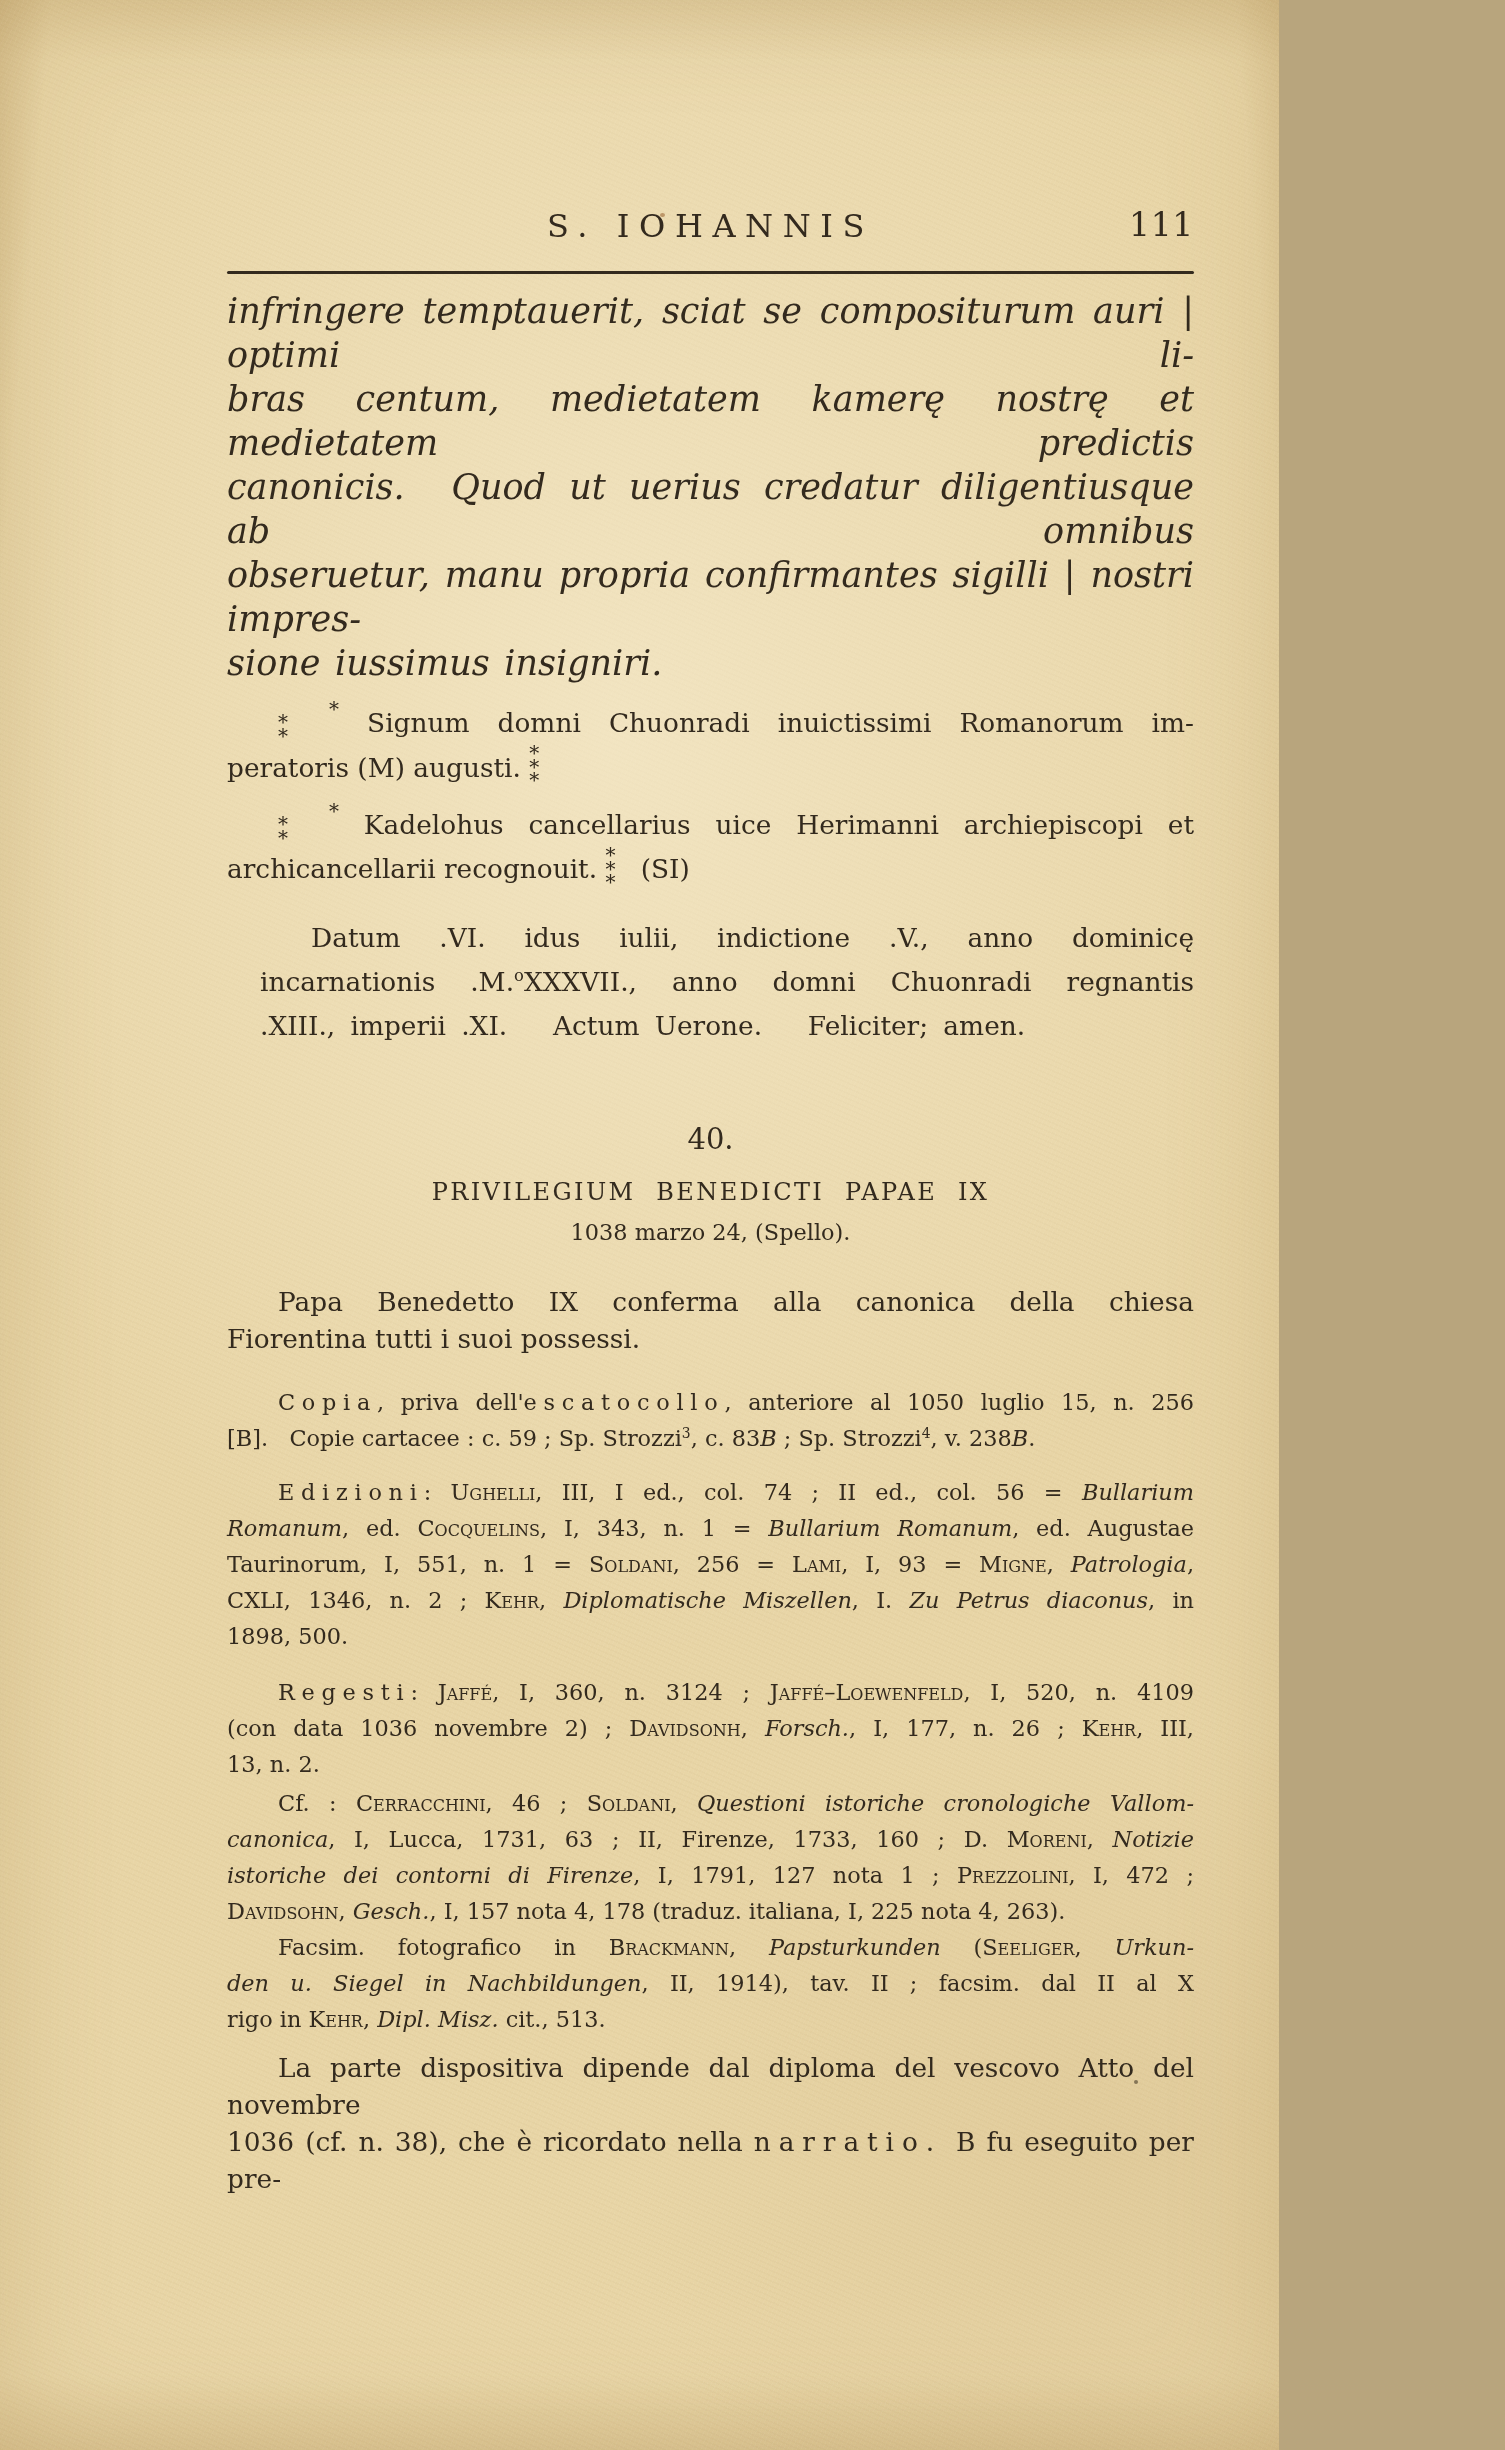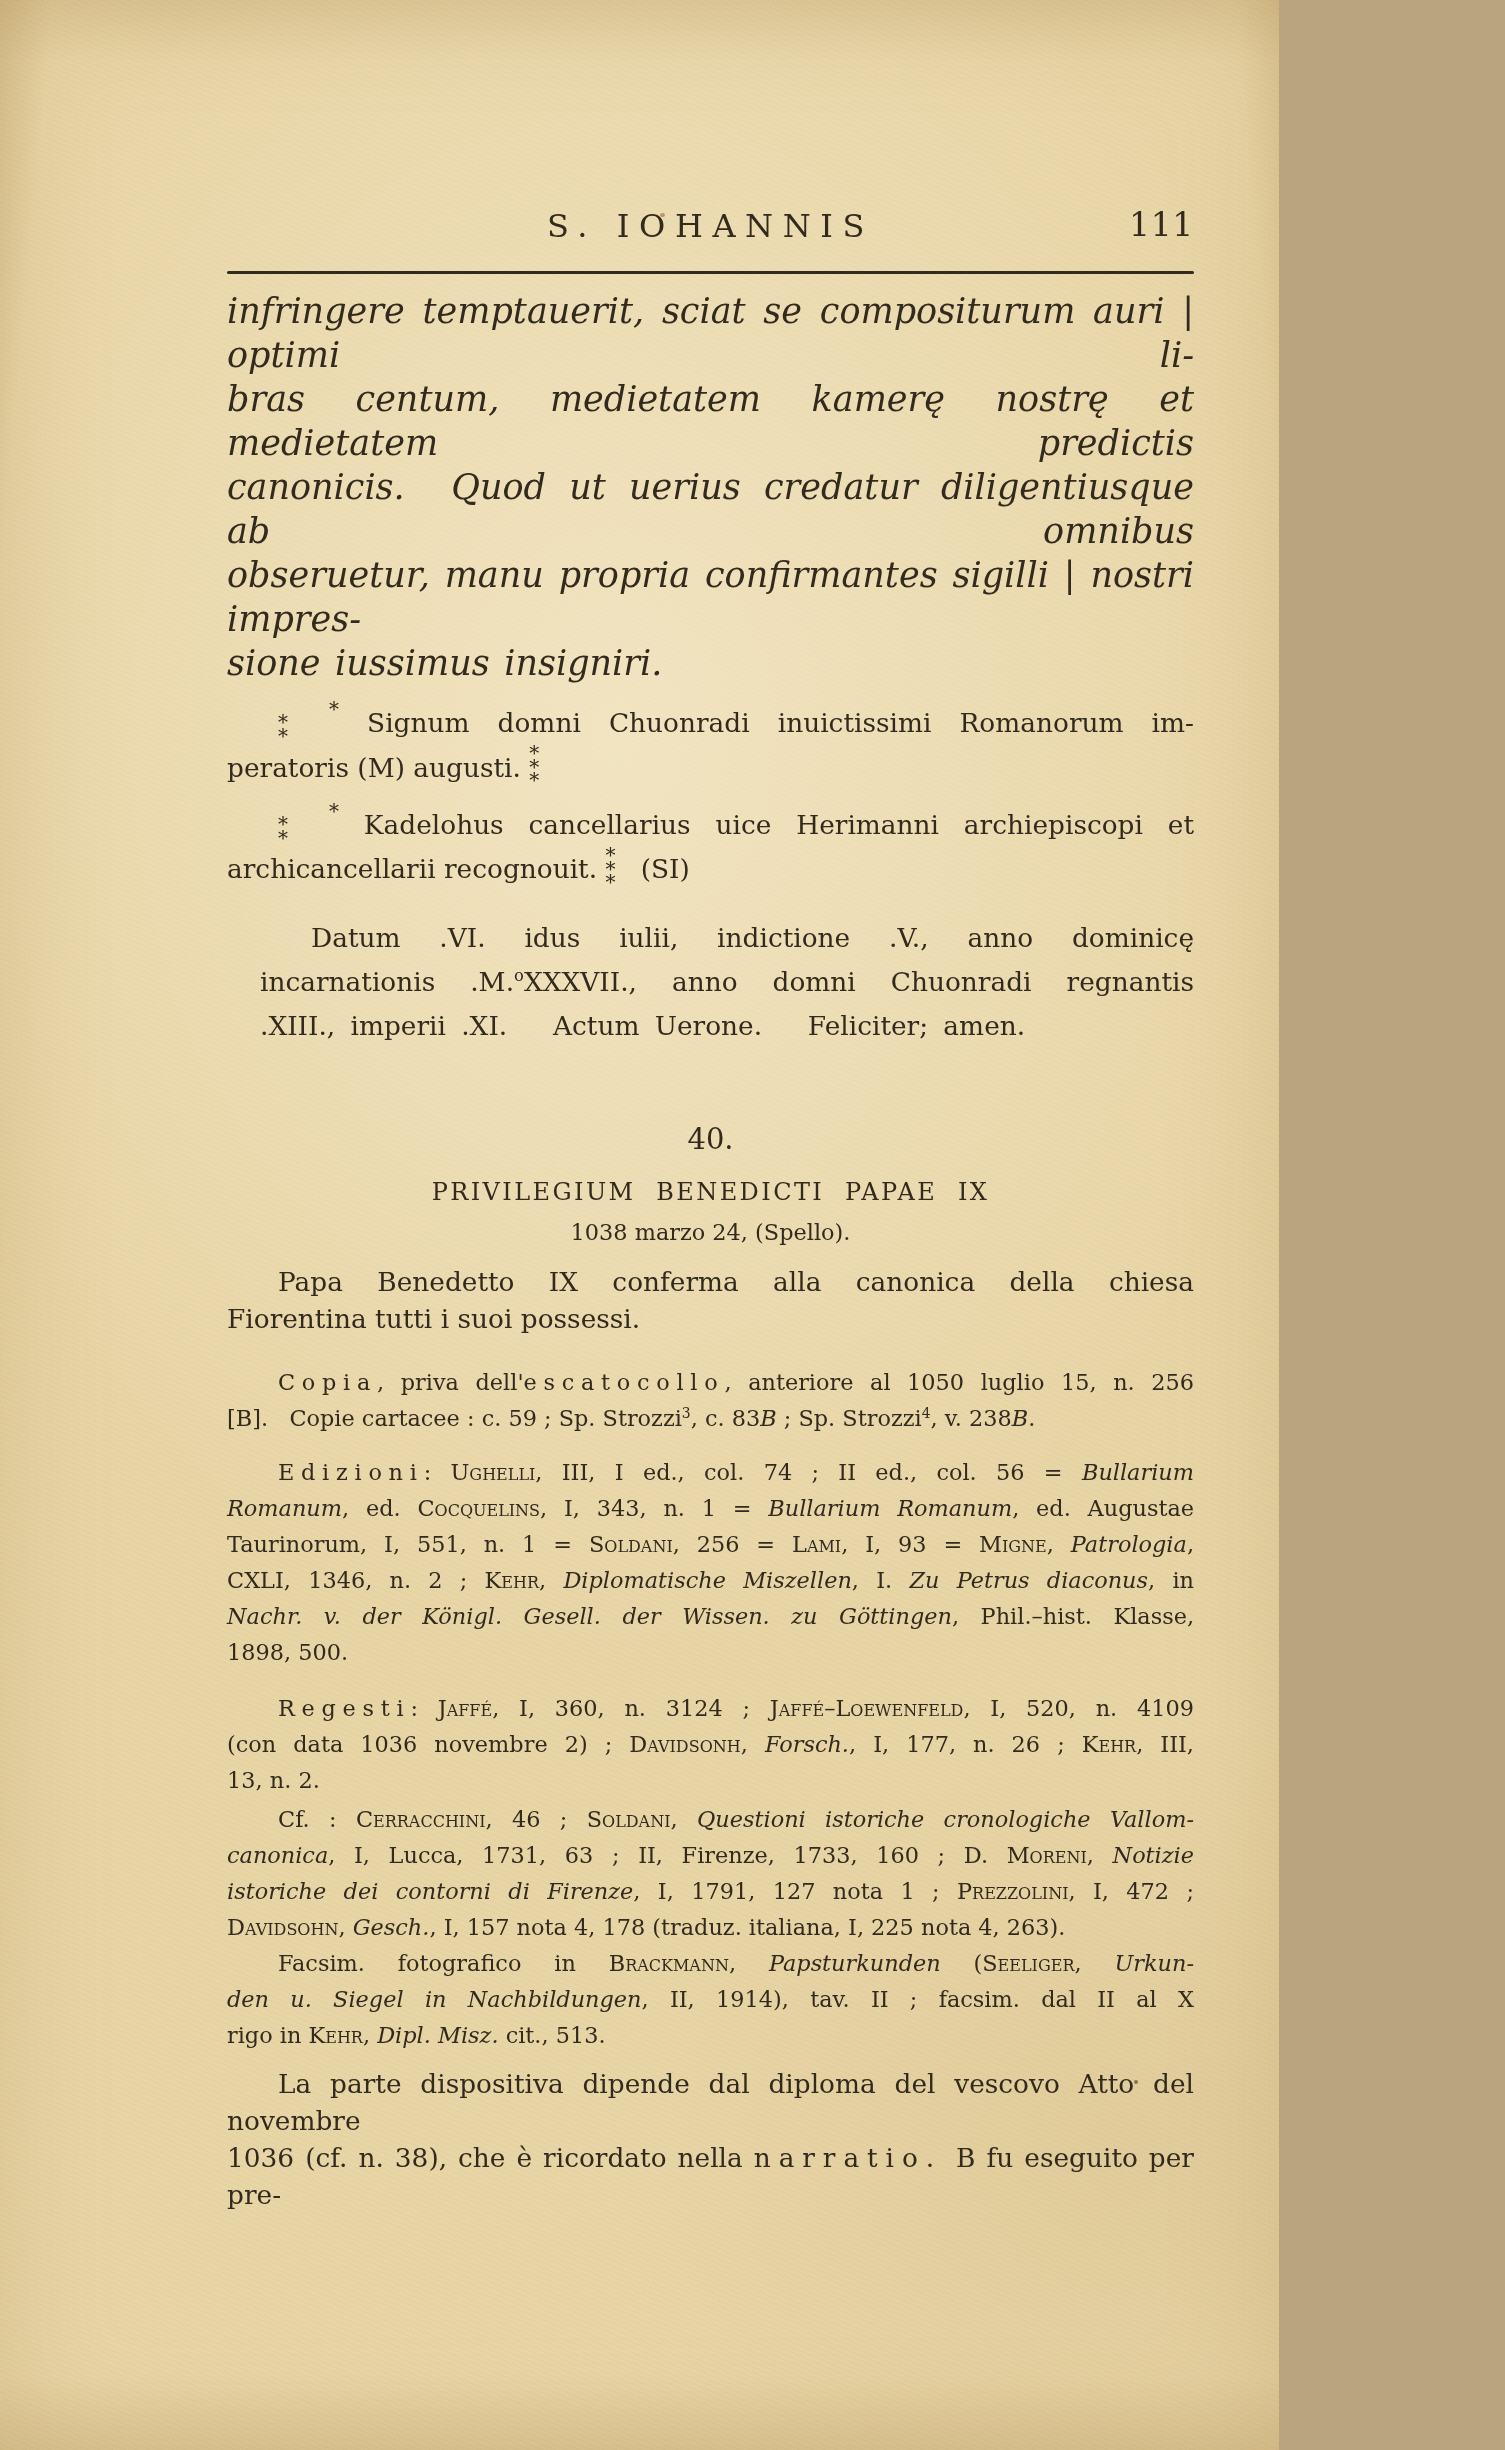--- a/index.html
+++ b/index.html
@@ -39,21 +39,21 @@
   .p-app{font-size:22.4px;line-height:36px;}
   .ind .line:first-child{text-indent:51px;}
   .wide{word-spacing:.26em;margin-left:33px;}
   .p-num{font-size:29px;line-height:35px;margin-top:74px;}
   .p-title{font-size:24px;line-height:32px;letter-spacing:.10em;word-spacing:.45em;margin-top:19px;}
   .p-date{font-size:22.4px;line-height:30px;margin-top:9.6px;}
 
   [data-name="para-signum-imperator"]{margin-top:16px;}
   [data-name="para-signum-chancellor"]{margin-top:13px;}
   [data-name="para-datum"]{margin-top:24px;}
-  [data-name="para-summary"]{margin-top:16px;}
+  [data-name="para-summary"]{margin-top:36px;}
   [data-name="para-tradition"]{margin-top:26.4px;}
   [data-name="para-editions"]{margin-top:18.4px;}
   [data-name="para-regesta"]{margin-top:20px;}
   [data-name="para-cf"]{margin-top:3.2px;}
   [data-name="para-facsimile"]{margin-top:0;}
   [data-name="para-commentary"]{margin-top:12px;}
 
   .sc{font-variant:small-caps;}
   .i{font-style:italic;}
   .sp{letter-spacing:.30em;}
@@ -118,21 +118,20 @@
         </div>
         <div class="para p-app ind" data-name="para-tradition">
           <div class="line"><span class="sp" data-name="text-segment">Copia</span><span data-name="text-segment">, priva dell'</span><span class="sp" data-name="text-segment">escatocollo</span><span data-name="text-segment">, anteriore al 1050 luglio 15, n. 256</span></div>
           <div class="line"><span data-name="text-segment">[B].   Copie cartacee : c. 59 ; Sp. Strozzi</span><span class="sup" data-name="text-segment">3</span><span data-name="text-segment">, c. 83</span><span class="i" data-name="text-segment">B</span><span data-name="text-segment"> ; Sp. Strozzi</span><span class="sup" data-name="text-segment">4</span><span data-name="text-segment">, v. 238</span><span class="i" data-name="text-segment">B</span><span data-name="text-segment">.</span></div>
         </div>
         <div class="para p-app ind" data-name="para-editions">
           <div class="line"><span class="sp" data-name="text-segment">Edizioni</span><span data-name="text-segment">: </span><span class="sc" data-name="text-segment">Ughelli</span><span data-name="text-segment">, III, I ed., col. 74 ; II ed., col. 56 = </span><span class="i" data-name="text-segment">Bullarium</span></div>
           <div class="line"><span class="i" data-name="text-segment">Romanum</span><span data-name="text-segment">, ed. </span><span class="sc" data-name="text-segment">Cocquelins</span><span data-name="text-segment">, I, 343, n. 1 = </span><span class="i" data-name="text-segment">Bullarium Romanum</span><span data-name="text-segment">, ed. Augustae</span></div>
           <div class="line"><span data-name="text-segment">Taurinorum, I, 551, n. 1 = </span><span class="sc" data-name="text-segment">Soldani</span><span data-name="text-segment">, 256 = </span><span class="sc" data-name="text-segment">Lami</span><span data-name="text-segment">, I, 93 = </span><span class="sc" data-name="text-segment">Migne</span><span data-name="text-segment">, </span><span class="i" data-name="text-segment">Patrologia</span><span data-name="text-segment">,</span></div>
           <div class="line"><span data-name="text-segment">CXLI, 1346, n. 2 ; </span><span class="sc" data-name="text-segment">Kehr</span><span data-name="text-segment">, </span><span class="i" data-name="text-segment">Diplomatische Miszellen</span><span data-name="text-segment">, I. </span><span class="i" data-name="text-segment">Zu Petrus diaconus</span><span data-name="text-segment">, in</span></div>
-          <div class="line"><span class="i" data-name="text-segment">Nachr. v. der Königl. Gesell. der Wissen. zu Göttingen</span><span data-name="text-segment">, Phil.–hist. Klasse,</span></div>
           <div class="line"><span data-name="text-segment">1898, 500.</span></div>
         </div>
         <div class="para p-app ind" data-name="para-regesta">
           <div class="line"><span class="sp" data-name="text-segment">Regesti</span><span data-name="text-segment">: </span><span class="sc" data-name="text-segment">Jaffé</span><span data-name="text-segment">, I, 360, n. 3124 ; </span><span class="sc" data-name="text-segment">Jaffé–Loewenfeld</span><span data-name="text-segment">, I, 520, n. 4109</span></div>
           <div class="line"><span data-name="text-segment">(con data 1036 novembre 2) ; </span><span class="sc" data-name="text-segment">Davidsonh</span><span data-name="text-segment">, </span><span class="i" data-name="text-segment">Forsch.</span><span data-name="text-segment">, I, 177, n. 26 ; </span><span class="sc" data-name="text-segment">Kehr</span><span data-name="text-segment">, III,</span></div>
           <div class="line"><span data-name="text-segment">13, n. 2.</span></div>
         </div>
         <div class="para p-app ind" data-name="para-cf">
           <div class="line"><span data-name="text-segment">Cf. : </span><span class="sc" data-name="text-segment">Cerracchini</span><span data-name="text-segment">, 46 ; </span><span class="sc" data-name="text-segment">Soldani</span><span data-name="text-segment">, </span><span class="i" data-name="text-segment">Questioni istoriche cronologiche Vallom-</span></div>
           <div class="line"><span class="i" data-name="text-segment">canonica</span><span data-name="text-segment">, I, Lucca, 1731, 63 ; II, Firenze, 1733, 160 ; D. </span><span class="sc" data-name="text-segment">Moreni</span><span data-name="text-segment">, </span><span class="i" data-name="text-segment">Notizie</span></div>

